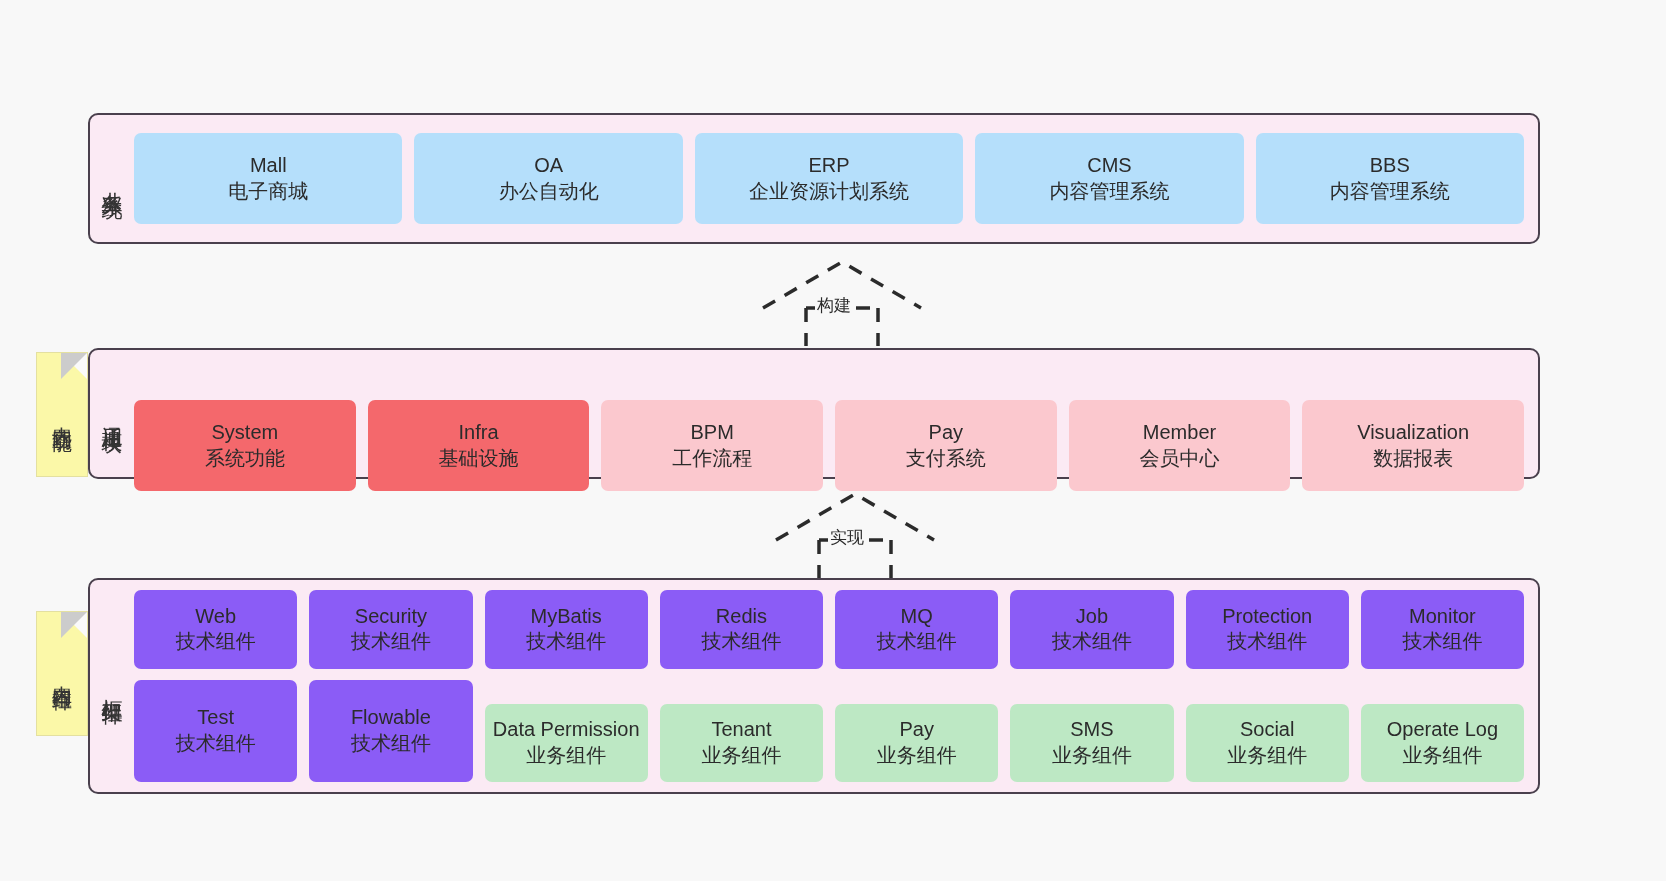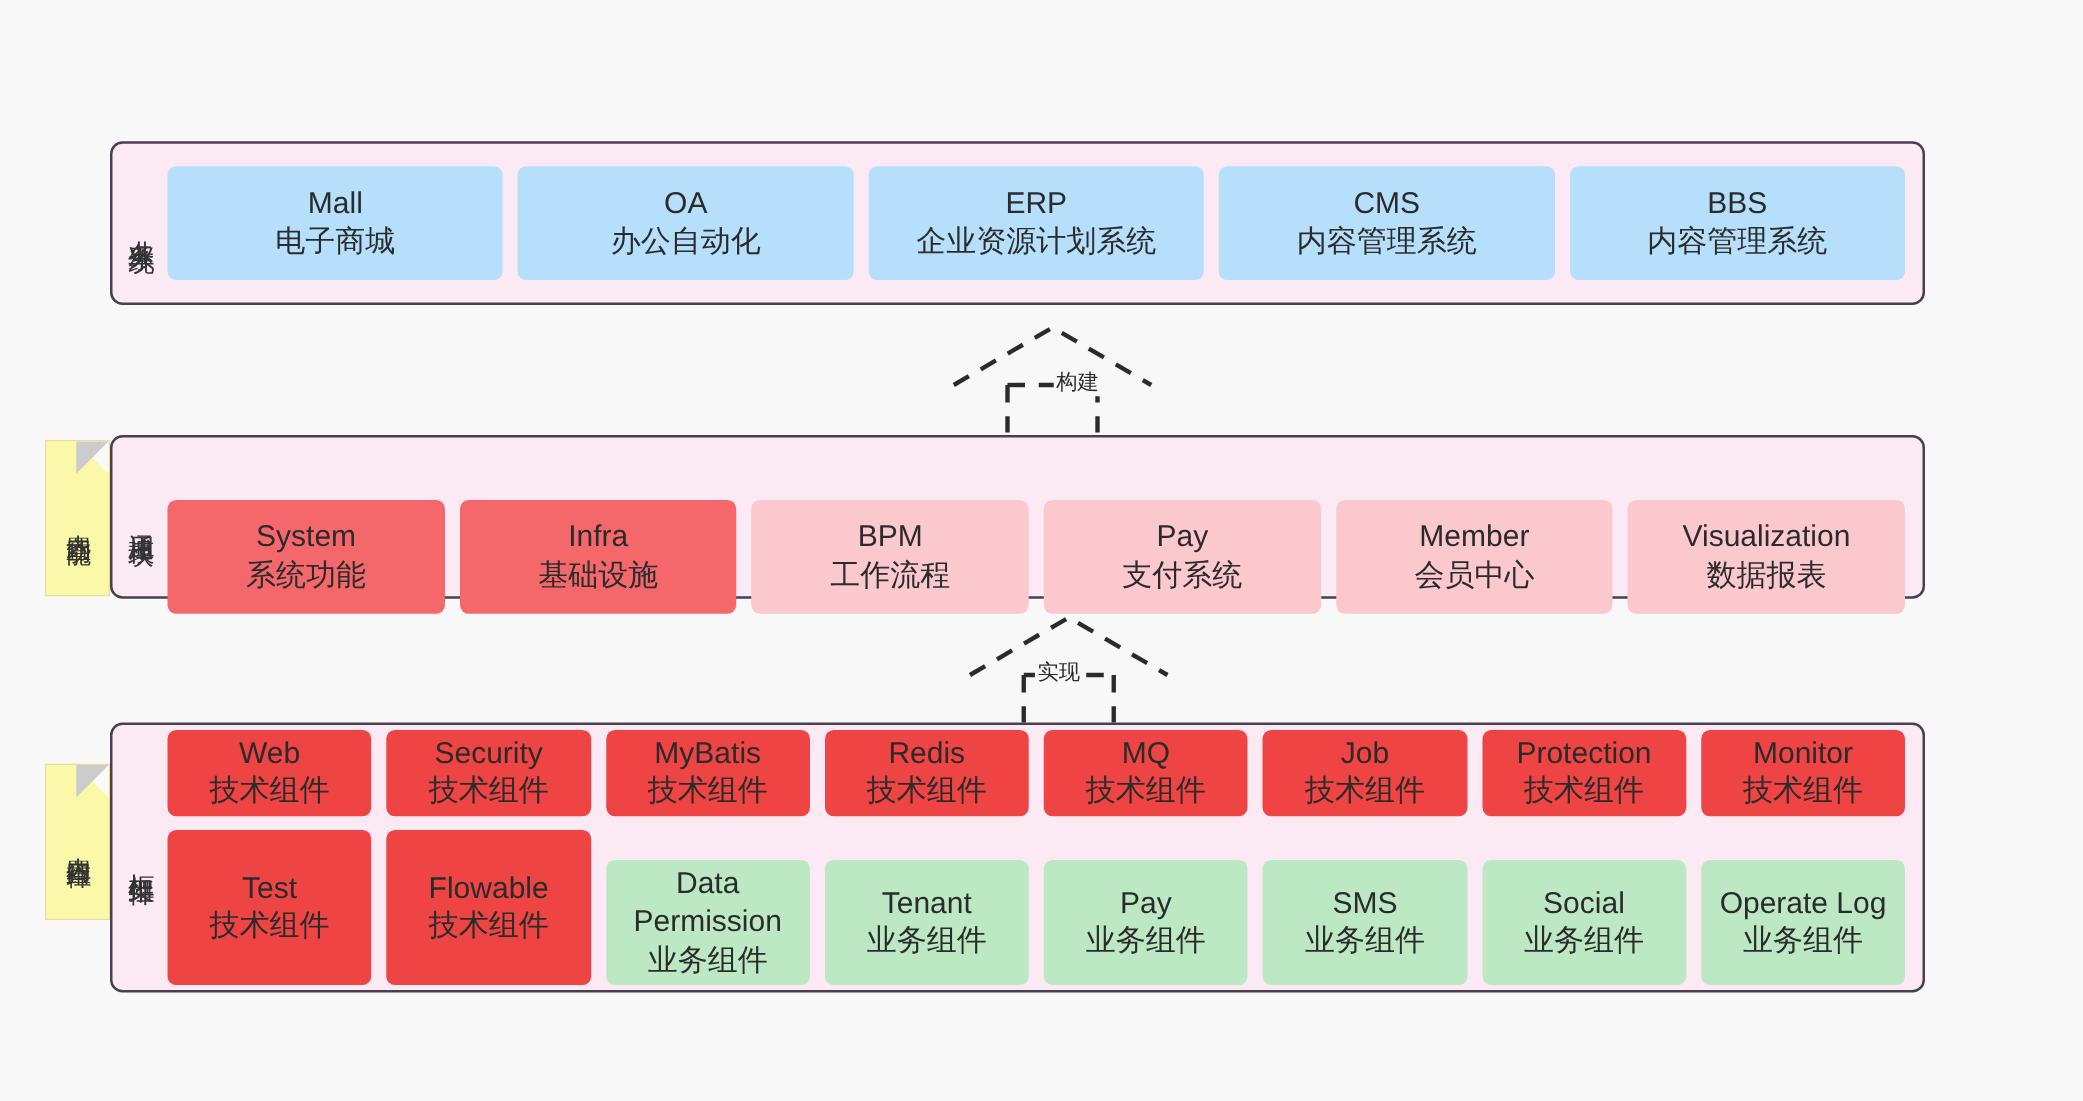--- a/index.html
+++ b/index.html
@@ -65,33 +65,33 @@
 
   .card {
     flex: 1 1 0;
     border-radius: 7px;
     display: flex;
     flex-direction: column;
     align-items: center;
     justify-content: center;
     text-align: center;
     color: #2b2b2b;
-    font-size: 24px;
+    font-size: 20px;
     line-height: 1.28;
     padding: 4px 6px;
     min-width: 0;
   }
   .card .en { white-space: normal; }
   .card .cn { white-space: nowrap; }
 
   
   .c-blue        { background: #b5dffb; }
   .c-red         { background: #f4686c; }
   .c-pink        { background: #fbc8ce; }
-  .c-green       { background: #ef4444; }
+  .c-green       { background: #8b5cf6; }
   .c-lightgreen  { background: #bde8c4; margin-top: 24px; }
 
   
   #layer-business { left: 88px;  top: 113px; width: 1452px; height: 131px; }
   #layer-business .cards { height: 100%; padding-top: 18px; padding-bottom: 18px; }
   #layer-business .card  { height: 100%; }
 
   
   #layer-common   { left: 88px;  top: 348px; width: 1452px; height: 131px; }
   #layer-common .cards { height: 100%; padding-top: 18px; padding-bottom: 18px; margin-top: 32px; }
@@ -144,21 +144,21 @@
   .arrow-group svg { display: block; overflow: visible; }
   .arrow-label {
     position: absolute;
     font-size: 17px;
     color: #2b2b2b;
     background: #f8f8f8;
     padding: 0 2px;
     white-space: nowrap;
   }
   #arrow-build  { left: 757px; top: 258px; width: 170px; height: 88px; }
-  #arrow-build .arrow-label  { left: 58px; top: 36px; margin-left: 28px; }
+  #arrow-build .arrow-label  { left: 58px; top: 36px; }
   #arrow-impl   { left: 770px; top: 490px; width: 170px; height: 88px; text-align: center; }
   #arrow-impl  .arrow-label  { left: 58px; top: 36px; }
 </style>
 </head>
 <body>
 
 <div id="canvas">
 
   <div class="layer" id="layer-business">
     <div class="layer-title">业务系统</div>

